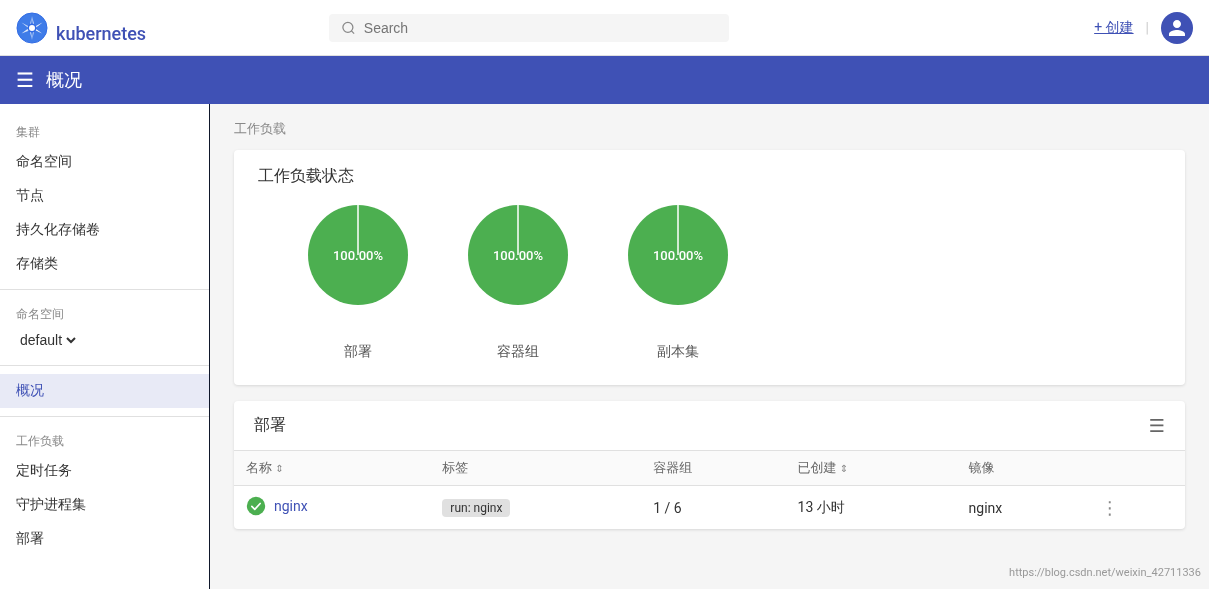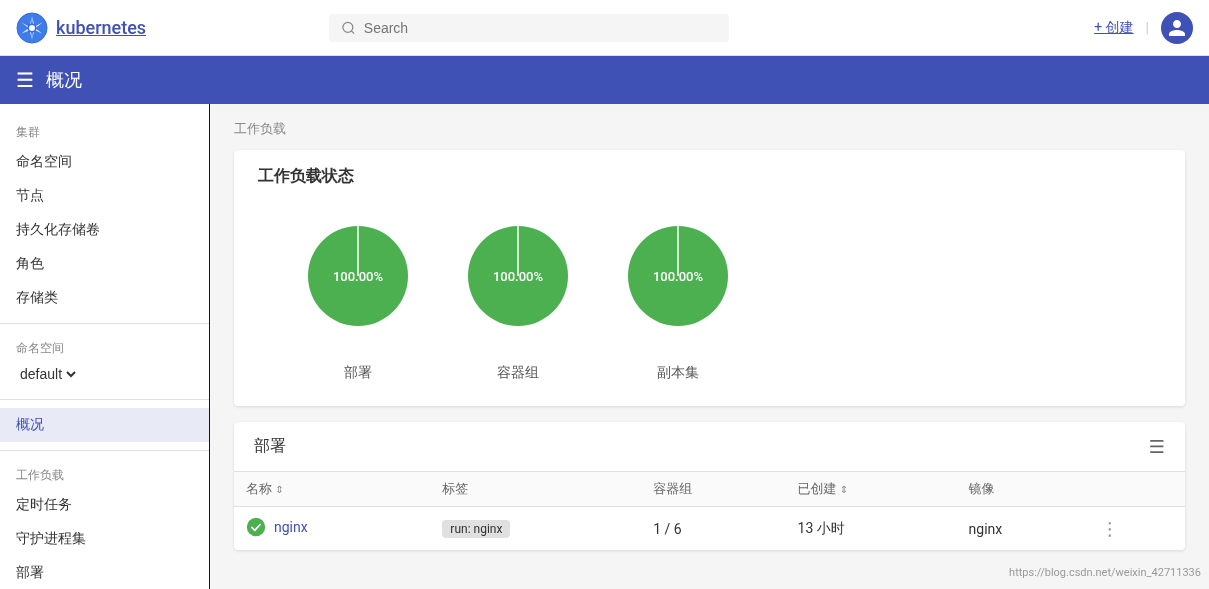--- a/index.html
+++ b/index.html
@@ -4,21 +4,21 @@
   <style>
     * { box-sizing: border-box; margin: 0; padding: 0; }
     body { font-family: 'Roboto', Arial, sans-serif; font-size: 14px; background: #f5f5f5; color: #333; height: 589px; width: 1209px; overflow: hidden; }
 
     
     .top-nav {
       display: flex; align-items: center; background: #fff;
       padding: 0 16px; height: 56px; border-bottom: 1px solid #e0e0e0;
       position: relative; z-index: 10;
     }
-    .nav-logo { display: flex; align-items: center; gap: 8px; font-size: 18px; font-weight: 500; color: #3f51b5; text-decoration: underline; }
+    .nav-logo { display: flex; align-items: flex-end; gap: 8px; font-size: 18px; font-weight: 500; color: #3f51b5; }
     .nav-logo-icon { width: 32px; height: 32px; }
     .nav-search {
       margin-left: auto; margin-right: auto;
       display: flex; align-items: center; background: #f5f5f5;
       border-radius: 4px; padding: 6px 12px; gap: 8px; width: 400px;
     }
     .nav-search input {
       border: none; background: transparent; outline: none; font-size: 14px; color: #555; width: 100%;
     }
     .nav-right { display: flex; align-items: center; gap: 12px; margin-left: auto; }
@@ -67,21 +67,21 @@
     .content { flex: 1; overflow-y: auto; padding: 16px 24px; }
 
     
     .section-title { font-size: 13px; color: #888; margin-bottom: 12px; }
 
     
     .card {
       background: #fff; border-radius: 4px; box-shadow: 0 1px 3px rgba(0,0,0,0.12);
       padding: 16px 24px; margin-bottom: 16px;
     }
-    .card-title { font-size: 16px; font-weight: 700; margin-bottom: 21px; }
+    .card-title { font-size: 16px; font-weight: 400; margin-bottom: 0; }
 
     
     .charts-row { display: flex; gap: 40px; justify-content: flex-start; padding: 8px 40px; }
     .chart-item { display: flex; flex-direction: column; align-items: center; gap: 28px; }
     .chart-label { font-size: 14px; color: #555; }
 
     
     .pie-svg { width: 120px; height: 120px; }
 
     
@@ -167,23 +167,20 @@
   <aside class="sidebar">
     <div class="sidebar-section-label">集群</div>
     <div class="sidebar-item">
       <span>命名空间</span>
     </div>
     <div class="sidebar-item">
       <span>节点</span>
     </div>
     <div class="sidebar-item">
       <span>持久化存储卷</span>
-    </div>
-    <div class="sidebar-item">
-      <span>角色</span>
     </div>
     <div class="sidebar-item">
       <span>存储类</span>
     </div>
 
     <hr class="sidebar-divider">
 
     <div class="sidebar-section-label">命名空间</div>
     <div class="sidebar-namespace">
       <select>

